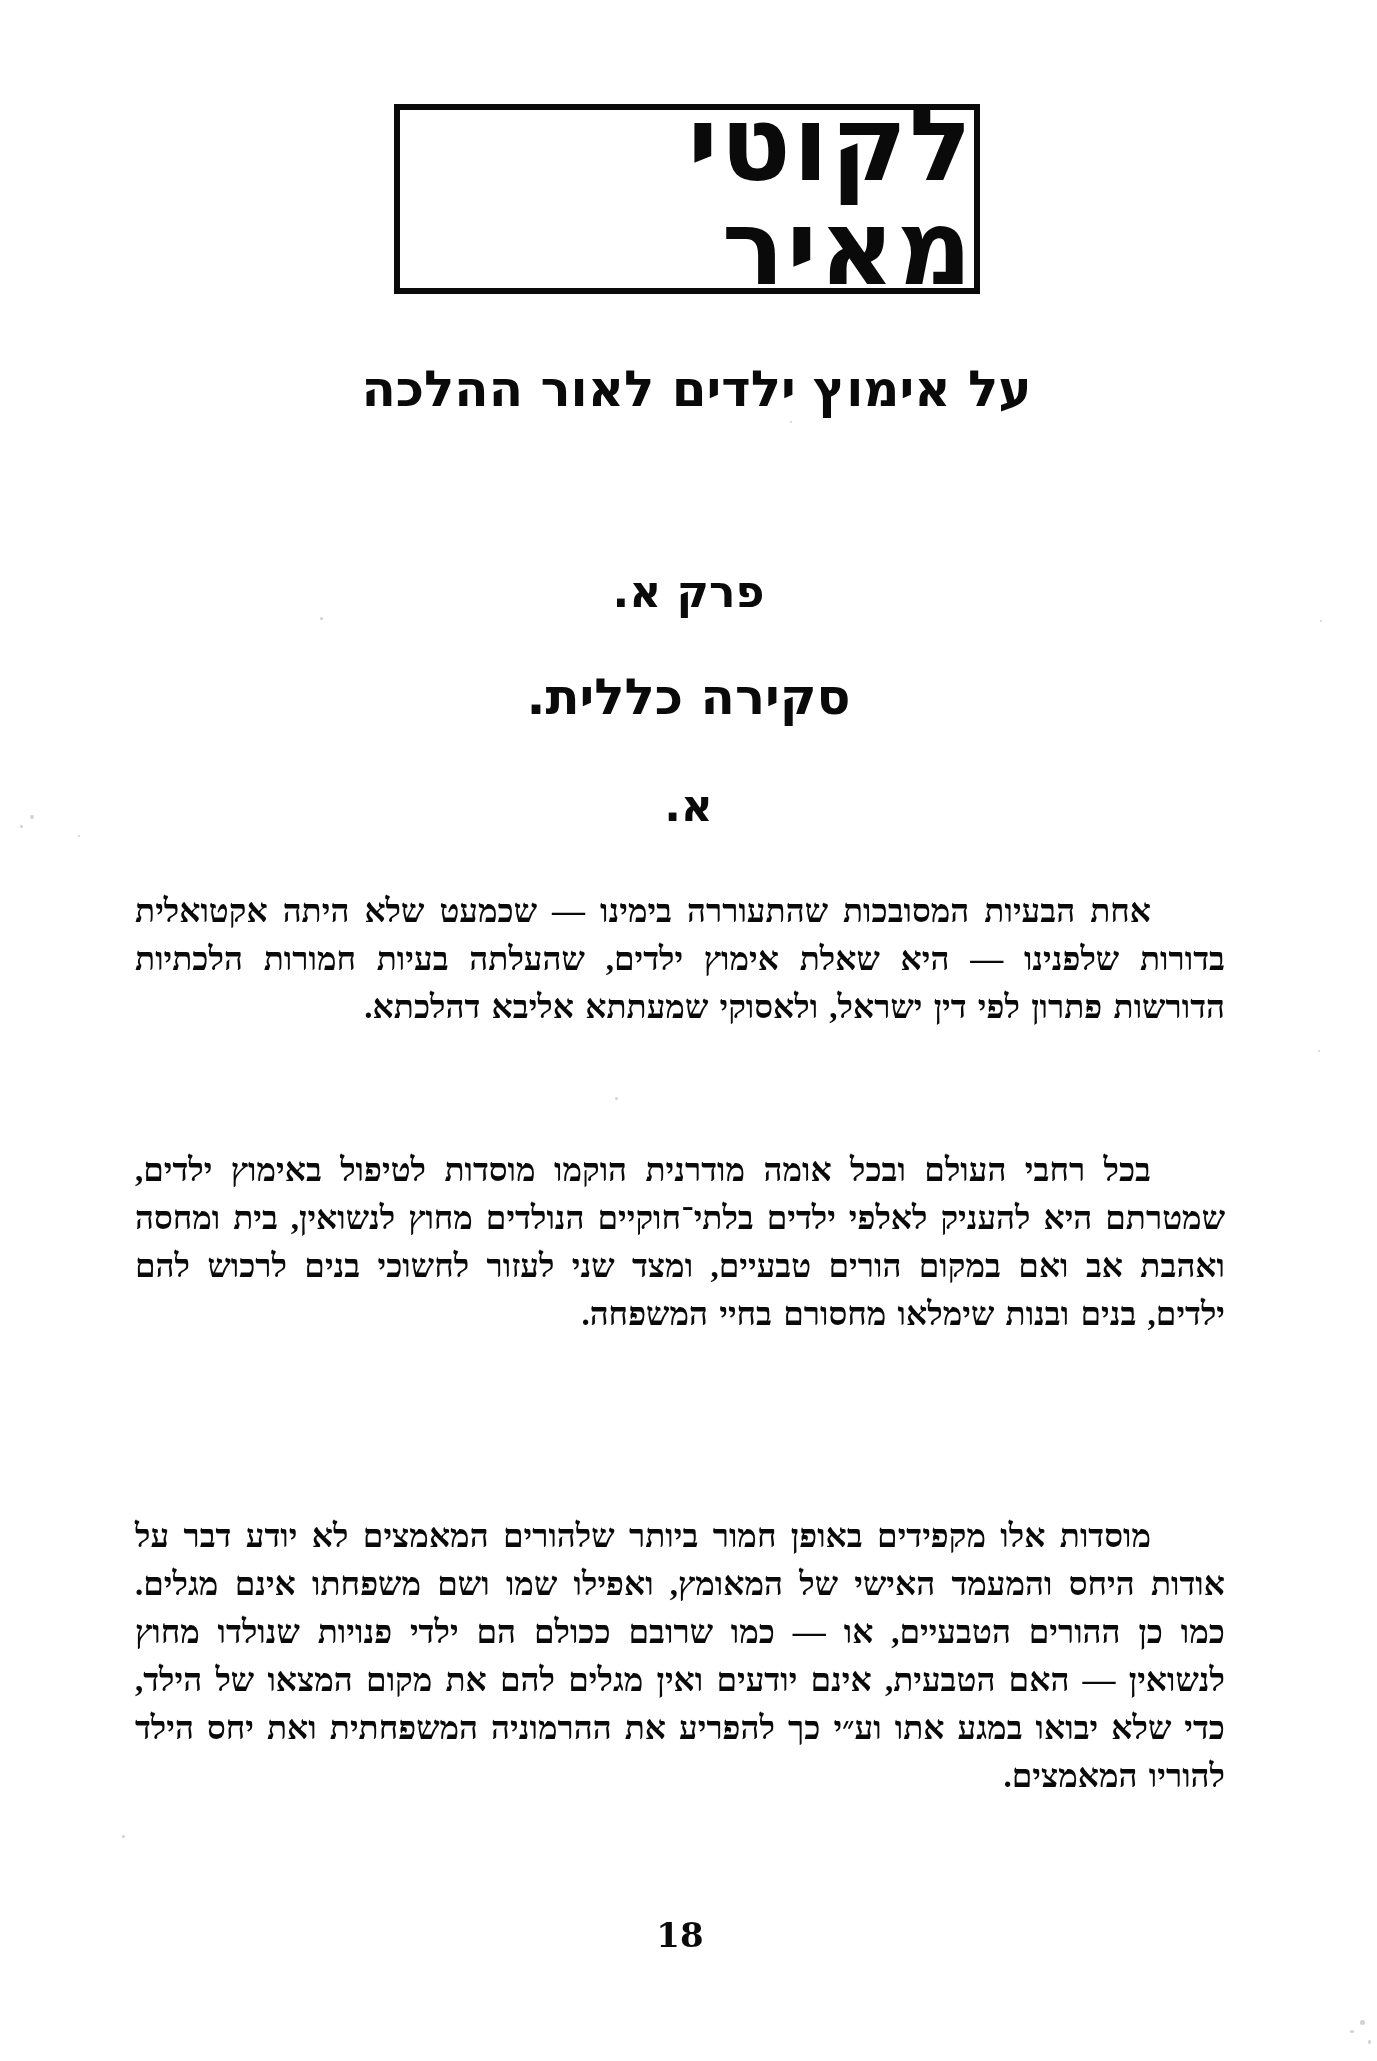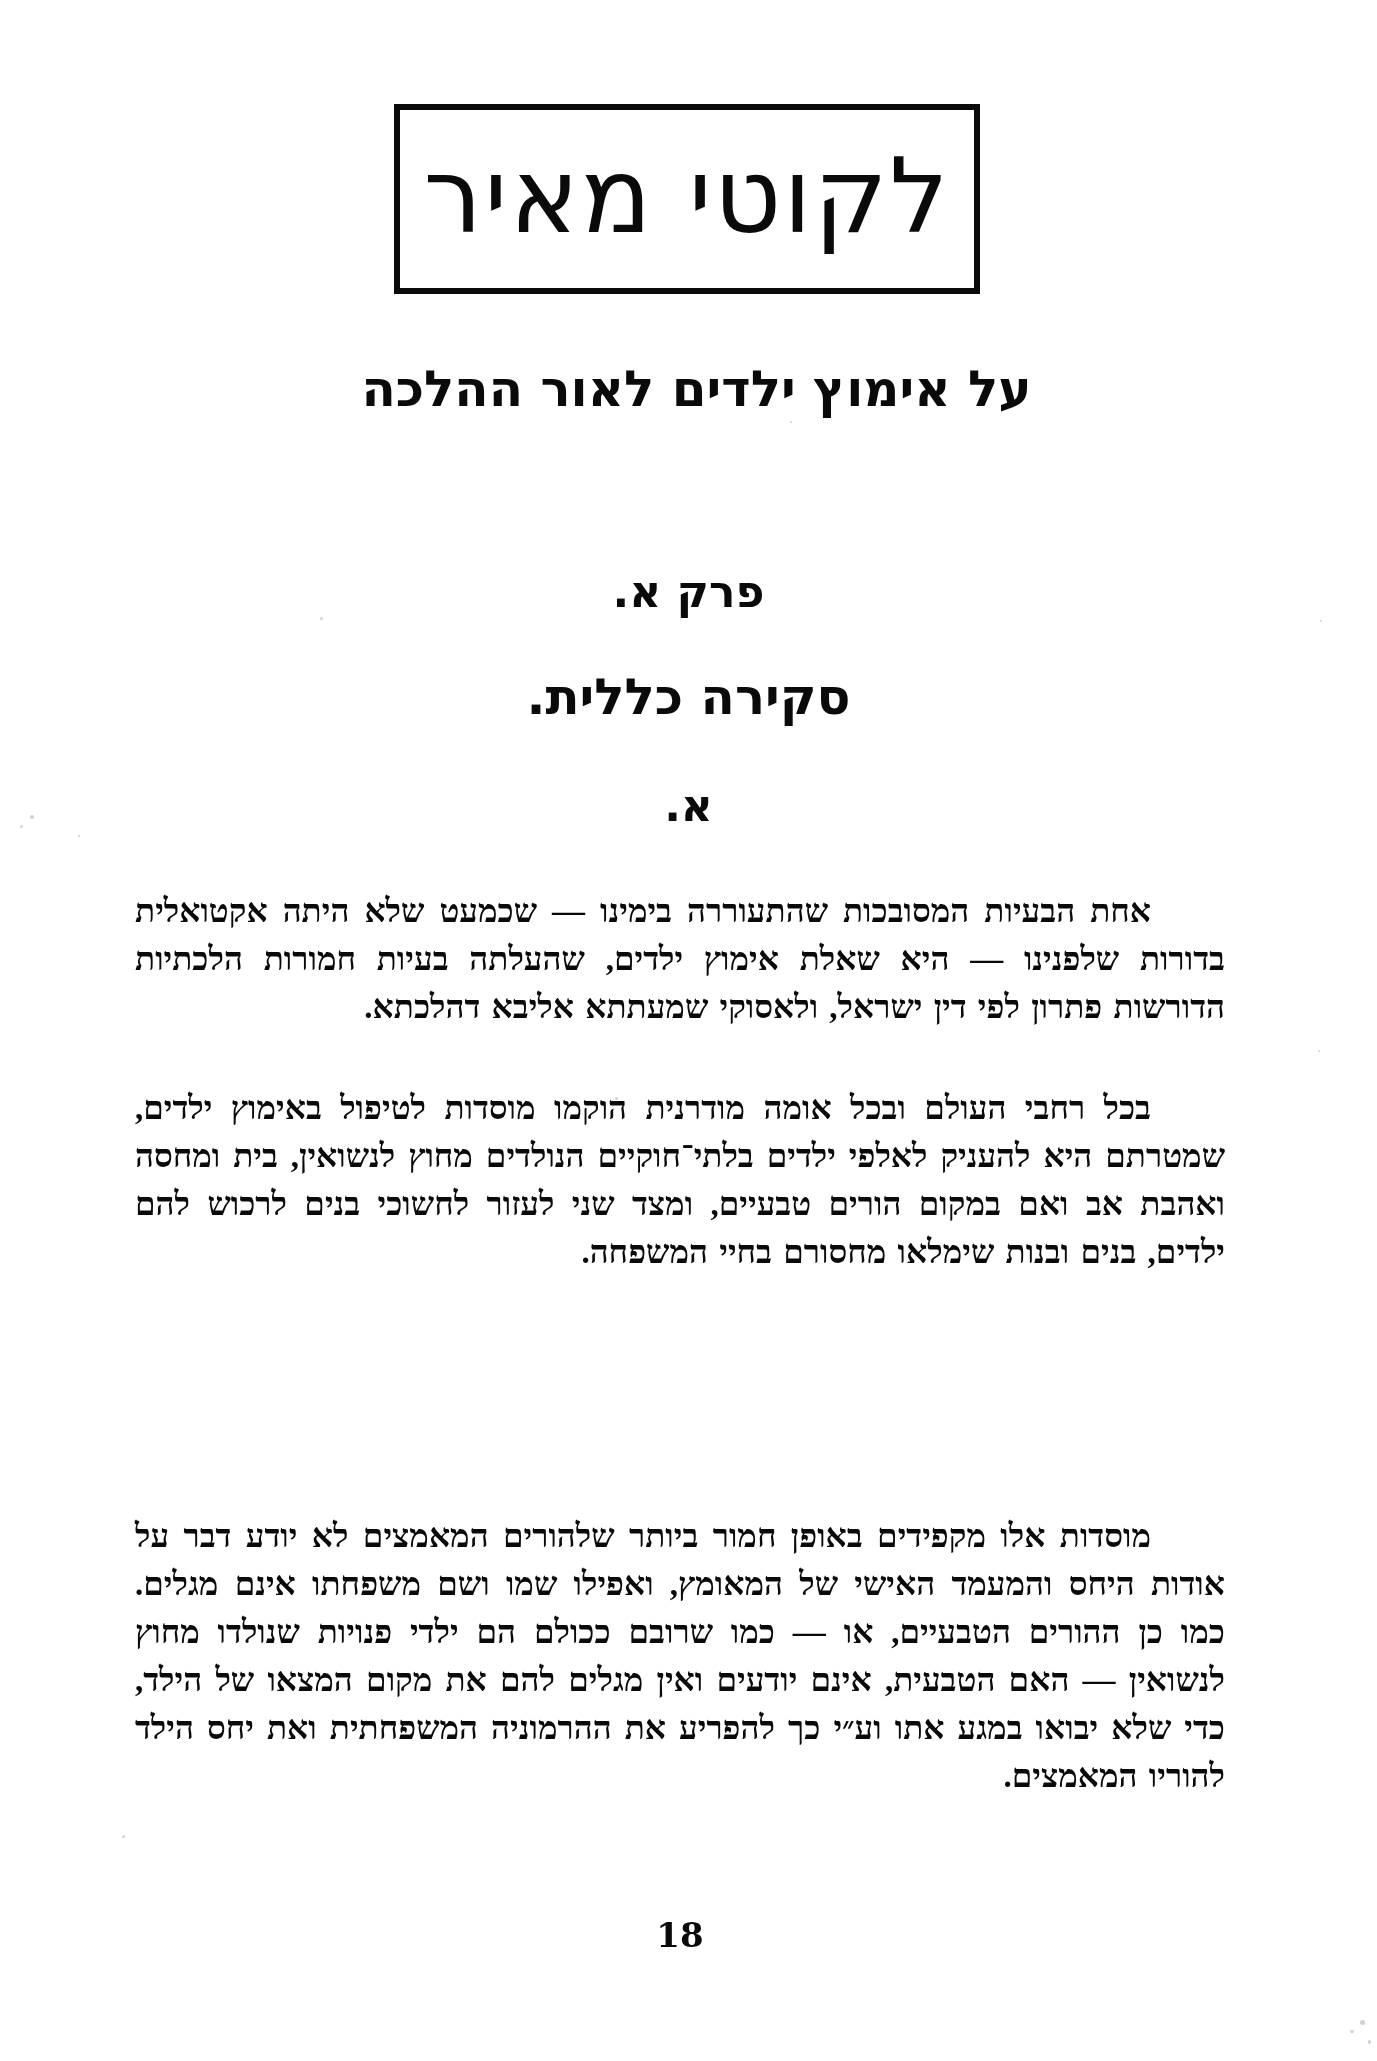--- a/index.html
+++ b/index.html
@@ -33,21 +33,21 @@
       top: 104px;
       width: 574px;
       height: 178px;
       border: 6px solid #0a0a0a;
       display: flex;
       align-items: center;
       justify-content: center;
     }
     .title-text {
       font-family: "DejaVu Sans", sans-serif;
-      font-weight: normal;
+      font-weight: bold;
       font-size: 104px;
       line-height: 1;
       direction: rtl;
       letter-spacing: 2px;
       margin-top: -6px;
     }
     .centered {
       position: absolute;
       left: 0;
       width: 1377px;
@@ -85,21 +85,21 @@
       text-align-last: right;
       font-family: Liberation Serif, serif;
       font-weight: bold;
       font-size: 33px;
       line-height: 48px;
       margin: 0;
       text-indent: 74px;
       word-spacing: 3px;
     }
     .p1 { top: 887px; }
-    .p2 { top: 1084px; }
+    .p2 { top: 1146px; }
     .p3 { top: 1512px; }
     .page-number {
       position: absolute;
       top: 1918px;
       left: 640px;
       width: 80px;
       text-align: center;
       font-family: "DejaVu Serif", "Liberation Serif", serif;
       font-weight: bold;
       font-size: 34px;

